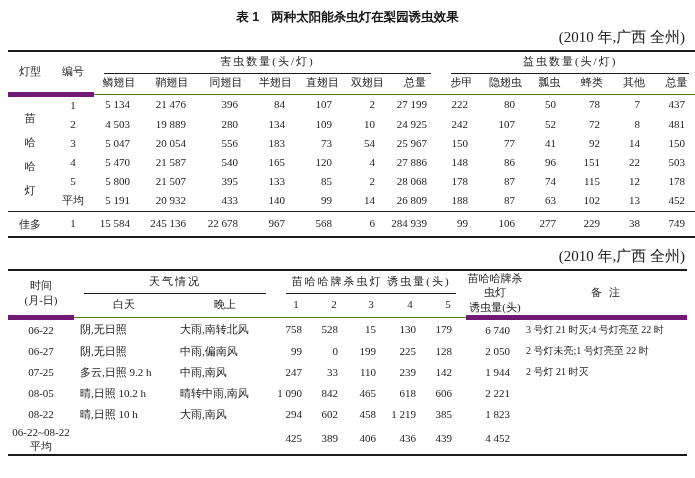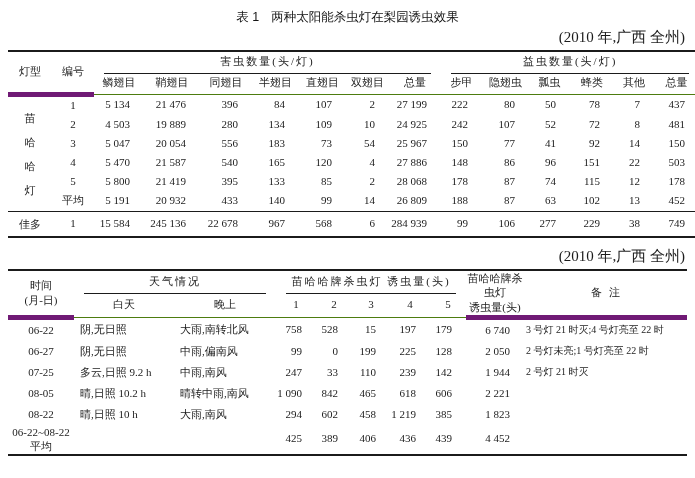--- a/index.html
+++ b/index.html
@@ -1,20 +1,20 @@
 <!DOCTYPE html>
 <html><head>
 <meta charset="utf-8">
 <style>
   html,body{margin:0;padding:0;}
   body{width:695px;height:478px;background:#ffffff;color:#1c1c1c;overflow:hidden;
        font-family:"Liberation Serif","DejaVu Serif",serif;}
   .page{padding:4px 8px 0 8px;}
   .titlebar{text-align:center;font-family:"Liberation Sans","DejaVu Sans",sans-serif;
-            font-weight:normal;font-size:12.5px;padding:5px 0 1px 0;color:#141414;}
+            font-weight:bold;font-size:12.5px;padding:5px 0 1px 0;color:#141414;}
   .title-label{margin-right:12px;}
   .subtitle{text-align:right;font-size:15px;padding:1px 2px 3px 0;color:#1c1c1c;}
   table.tbl{width:679px;border-collapse:collapse;table-layout:fixed;font-size:11px;
             border-top:2px solid #1b1b1b;border-bottom:2px solid #1b1b1b;}
   .tbl th,.tbl td{font-weight:normal;padding:0;line-height:1.25;vertical-align:middle;
                   overflow:visible;}
   .tbl thead th{text-align:center;}
   th.rs{border-bottom:5px solid #701a75;}
   th.group-th{padding:0;}
   th.group-th span{display:block;border-bottom:1px solid #1b1b1b;margin:0 10px;
@@ -152,21 +152,21 @@
           <td class="num">148</td>
           <td class="num">86</td>
           <td class="num">96</td>
           <td class="num">151</td>
           <td class="num">22</td>
           <td class="num">503</td>
         </tr>
         <tr>
           <td class="center">5</td>
           <td class="num">5 800</td>
-          <td class="num">21 419</td>
+          <td class="num">21 507</td>
           <td class="num">395</td>
           <td class="num">133</td>
           <td class="num">85</td>
           <td class="num">2</td>
           <td class="num">28 068</td>
           <td class="num">178</td>
           <td class="num">87</td>
           <td class="num">74</td>
           <td class="num">115</td>
           <td class="num">12</td>
@@ -251,21 +251,21 @@
         </tr>
     </thead>
     <tbody id="t2-body">
         <tr>
           <td class="time-cell">06-22</td>
           <td class="left">阴,无日照</td>
           <td class="left">大雨,南转北风</td>
           <td class="num">758</td>
           <td class="num">528</td>
           <td class="num">15</td>
-          <td class="num">197</td>
+          <td class="num">130</td>
           <td class="num">179</td>
           <td class="num">6 740</td>
           <td class="remark-cell">3 号灯 21 时灭;4 号灯亮至 22 时</td>
         </tr>
         <tr>
           <td class="time-cell">06-27</td>
           <td class="left">阴,无日照</td>
           <td class="left">中雨,偏南风</td>
           <td class="num">99</td>
           <td class="num">0</td>

